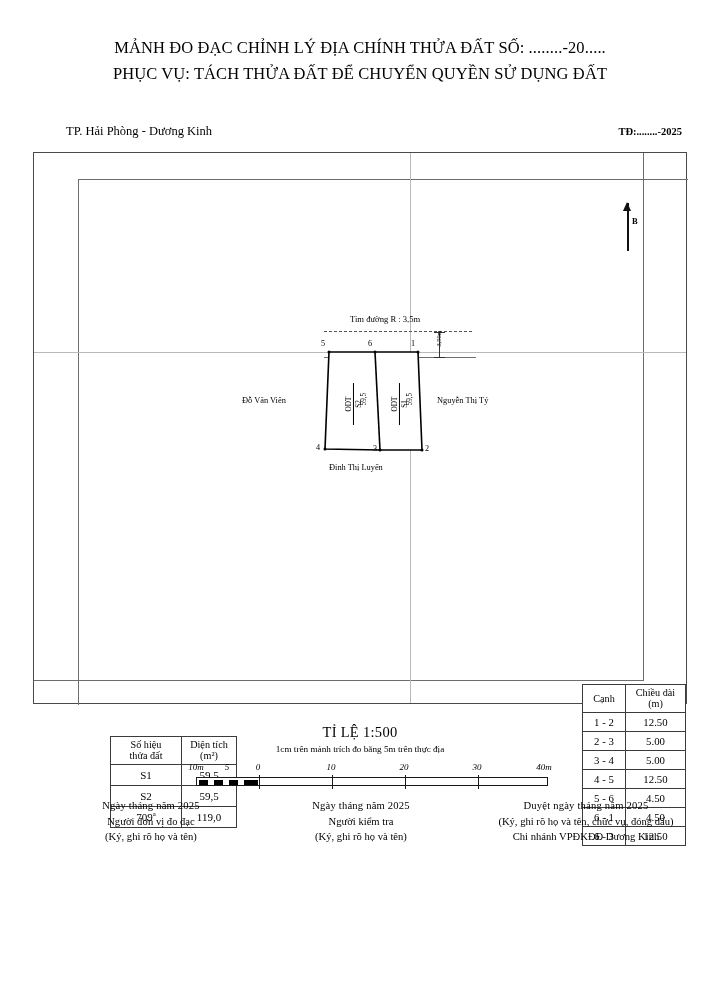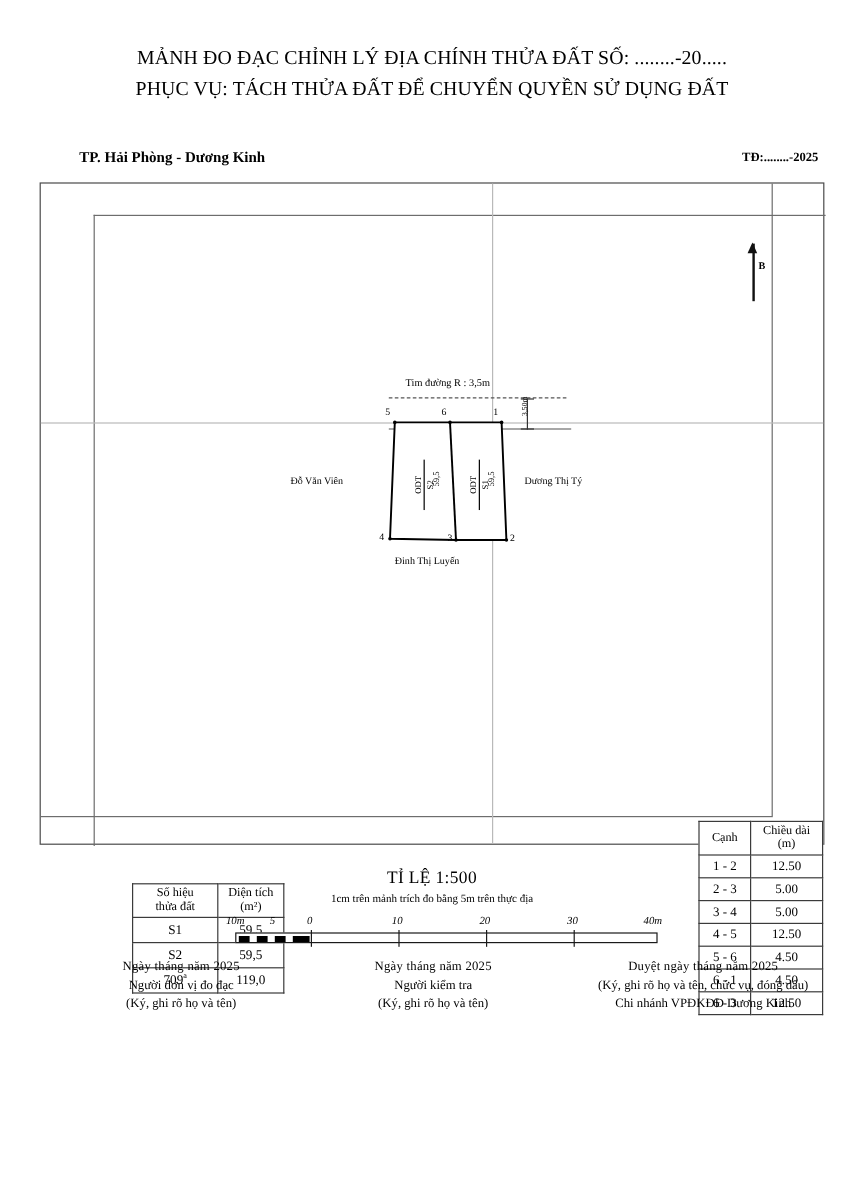--- a/index.html
+++ b/index.html
@@ -40,21 +40,21 @@
     left: 0;
     top: 124px;
     width: 720px;
     height: 18px;
   }
   #place-label {
     position: absolute;
     left: 66px;
     top: 0;
     font-size: 12.5px;
-    font-weight: bold;
+    font-weight: normal;
     white-space: nowrap;
   }
   #td-label {
     position: absolute;
     right: 38px;
     top: 2px;
     font-size: 10.5px;
     font-weight: bold;
     white-space: nowrap;
   }
@@ -132,21 +132,21 @@
   
   #road-line {
     position: absolute;
     left: 50px;
     top: 18px;
     width: 148px;
     border-top: 1px dashed #555;
   }
   #road-label {
     position: absolute;
-    left: 64px;
+    left: 76px;
     top: 1px;
     font-size: 8.6px;
     white-space: nowrap;
   }
 
   
   #front-line {
     position: absolute;
     left: 50px;
     top: 44px;
@@ -410,21 +410,21 @@
       <span>ODT</span>
       <span class="num">
         <span>S1</span>
       </span>
     </div>
     <div class="parcel-code" style="left:115px; top:82px; width:42px; border:0;">
       <span>59,5</span>
     </div>
 
     <div class="neighbor" style="left:-32px; top:83px;">Đỗ Văn Viên</div>
-    <div class="neighbor" style="left:163px; top:83px;">Dương Thị Tý</div>
+    <div class="neighbor" style="left:163px; top:83px;">Nguyễn Thị Tý</div>
     <div class="neighbor" style="left:55px; top:150px;">Đinh Thị Luyến</div>
   </div>
 
   <table class="cad" id="area-table">
     <thead>
       <tr>
         <th class="col-a">
           <span>Số hiệu</span><br>
           <span>thửa đất</span>
         </th>

